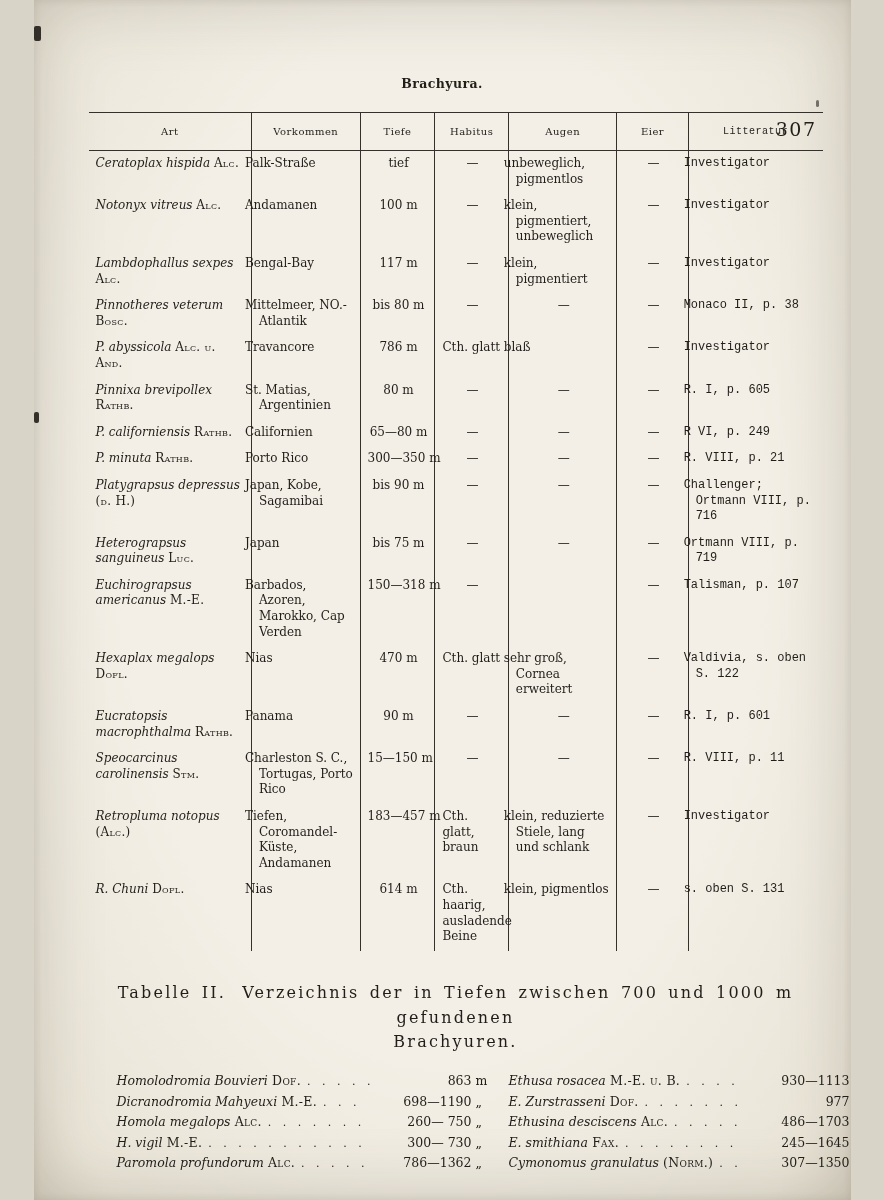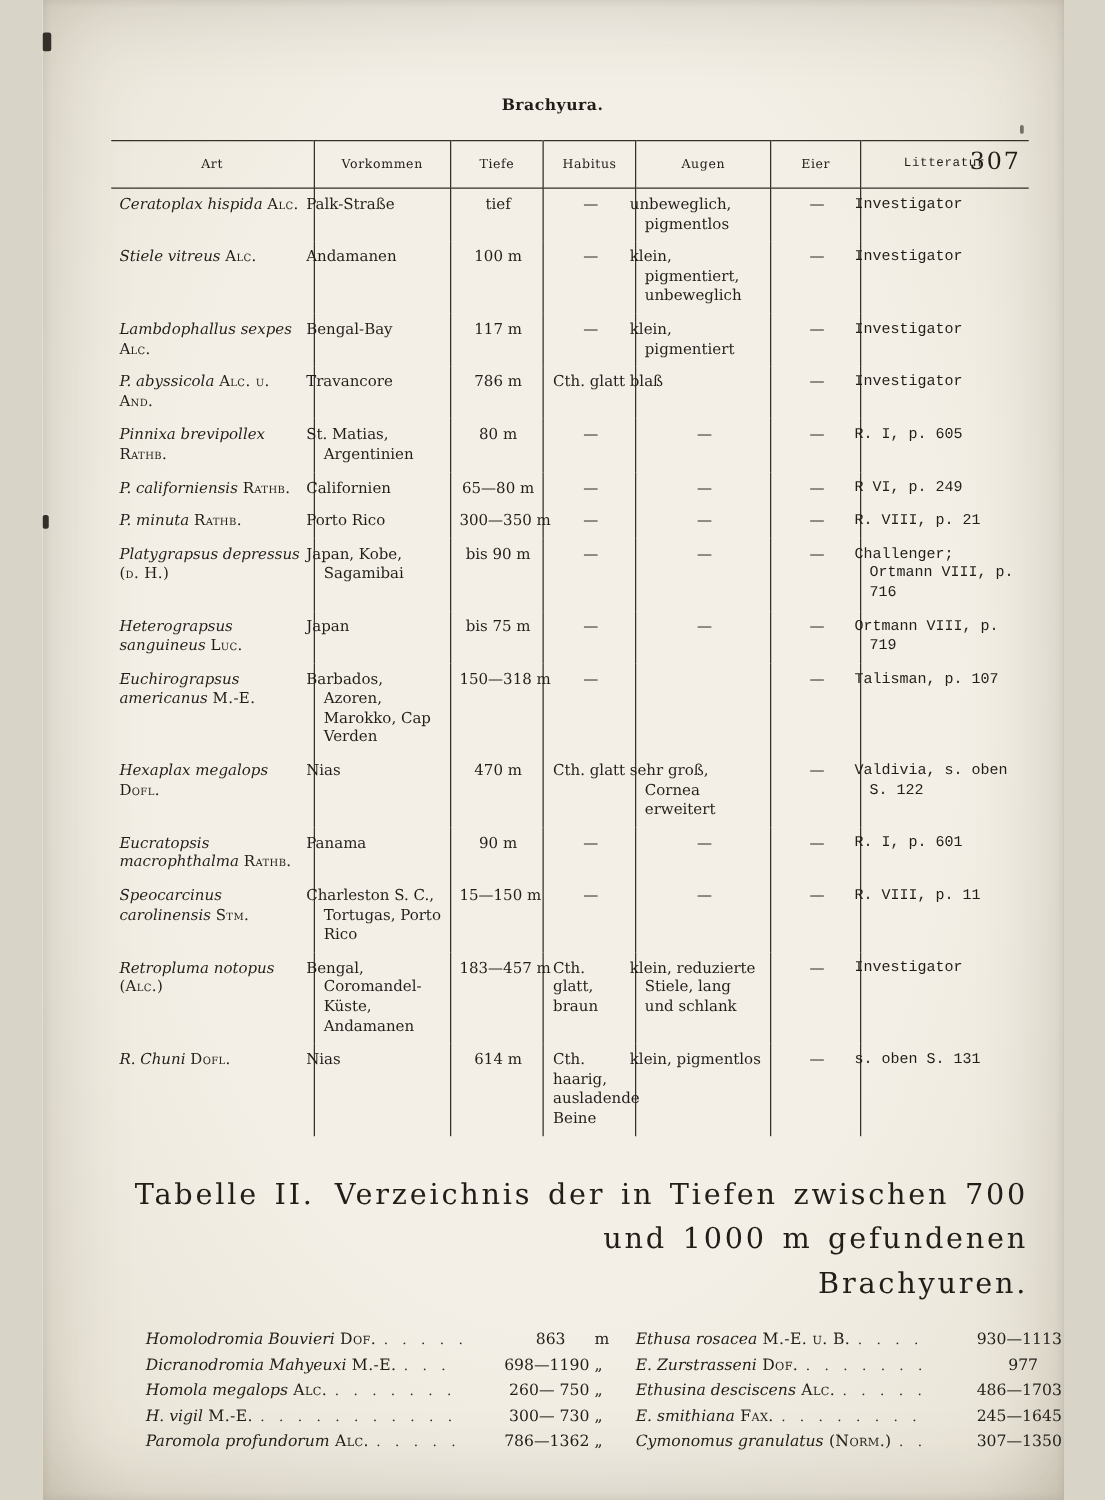--- a/index.html
+++ b/index.html
@@ -29,31 +29,31 @@
   table.species td{vertical-align:top;padding:5px 5px 6px 7px;}
   td.c-art{padding-left:6px;}
   td.c-vork{padding-left:22px;text-indent:-14px;}
   td.c-tiefe{text-align:center;white-space:nowrap;}
   td.c-aug,td.c-lit{padding-left:19px;text-indent:-12px;}
   td.ctr{text-align:center;text-indent:0;padding-left:4px;}
   .sp{font-style:italic;}
   .auth{font-variant:small-caps;letter-spacing:.3px;}
 
   
-  .t2-title{margin-top:30px;text-align:right;font-size:23px;letter-spacing:2.2px;word-spacing:3px;line-height:1.55;}
+  .t2-title{margin-top:30px;text-align:center;font-size:16px;letter-spacing:2.2px;word-spacing:3px;line-height:1.55;}
   .t2-gap{display:inline-block;width:16px;}
 
   
   .depth-lists{display:flex;margin-top:16px;padding-left:28px;gap:20px;}
   .depth-col{width:372px;}
   .depth-col.right{width:358px;}
   .list-row{display:flex;align-items:baseline;font-size:12.5px;line-height:19.5px;font-style:italic;white-space:nowrap;}
   .list-row .auth{font-style:normal;}
   .leader{flex:1;overflow:hidden;font-style:normal;letter-spacing:4px;font-size:11px;color:#2c2822;margin:0 3px 0 6px;}
-  .range{display:inline-block;min-width:62px;text-align:center;white-space:pre;font-style:normal;margin-left:35px;}
+  .range{display:inline-block;min-width:62px;text-align:right;white-space:pre;font-style:normal;margin-left:35px;}
   .unit{display:inline-block;width:13px;text-align:left;margin-left:4px;font-style:normal;}
 </style>
 </head>
 <body>
 
 <div class="page">
 
   <div class="scan-mark" style="top:26px;left:0;width:7px;height:15px;"></div>
   <div class="scan-mark" style="top:412px;left:0;width:5px;height:11px;"></div>
   <div class="scan-mark" style="top:100px;right:32px;width:3px;height:7px;opacity:.55;"></div>
@@ -88,36 +88,45 @@
           <tr>
             <td class="c-art"><span class="sp">Ceratoplax hispida</span> <span class="auth">Alc.</span></td>
             <td class="c-vork">Palk-Straße</td>
             <td class="c-tiefe">tief</td>
             <td class="c-hab ctr">—</td>
             <td class="c-aug">unbeweglich, pigmentlos</td>
             <td class="c-eier ctr">—</td>
             <td class="c-lit">Investigator</td>
           </tr>
           <tr>
-            <td class="c-art"><span class="sp">Stiele vitreus</span> <span class="auth">Alc.</span></td>
+            <td class="c-art"><span class="sp">Notonyx vitreus</span> <span class="auth">Alc.</span></td>
             <td class="c-vork">Andamanen</td>
             <td class="c-tiefe">100 m</td>
             <td class="c-hab ctr">—</td>
             <td class="c-aug">klein, pigmentiert, unbeweglich</td>
             <td class="c-eier ctr">—</td>
             <td class="c-lit">Investigator</td>
           </tr>
           <tr>
             <td class="c-art"><span class="sp">Lambdophallus sexpes</span> <span class="auth">Alc.</span></td>
             <td class="c-vork">Bengal-Bay</td>
             <td class="c-tiefe">117 m</td>
             <td class="c-hab ctr">—</td>
             <td class="c-aug">klein, pigmentiert</td>
             <td class="c-eier ctr">—</td>
             <td class="c-lit">Investigator</td>
+          </tr>
+          <tr>
+            <td class="c-art"><span class="sp">Pinnotheres veterum</span> <span class="auth">Bosc.</span></td>
+            <td class="c-vork">Mittelmeer, NO.-Atlantik</td>
+            <td class="c-tiefe">bis 80 m</td>
+            <td class="c-hab ctr">—</td>
+            <td class="c-aug ctr">—</td>
+            <td class="c-eier ctr">—</td>
+            <td class="c-lit">Monaco II, p. 38</td>
           </tr>
           <tr>
             <td class="c-art"><span class="sp">P. abyssicola</span> <span class="auth">Alc. u. And.</span></td>
             <td class="c-vork">Travancore</td>
             <td class="c-tiefe">786 m</td>
             <td class="c-hab">Cth. glatt</td>
             <td class="c-aug">blaß</td>
             <td class="c-eier ctr">—</td>
             <td class="c-lit">Investigator</td>
           </tr>
@@ -197,21 +206,21 @@
             <td class="c-art"><span class="sp">Speocarcinus carolinensis</span> <span class="auth">Stm.</span></td>
             <td class="c-vork">Charleston S. C., Tortugas, Porto Rico</td>
             <td class="c-tiefe">15—150 m</td>
             <td class="c-hab ctr">—</td>
             <td class="c-aug ctr">—</td>
             <td class="c-eier ctr">—</td>
             <td class="c-lit">R. VIII, p. 11</td>
           </tr>
           <tr>
             <td class="c-art"><span class="sp">Retropluma notopus</span> <span class="auth">(Alc.)</span></td>
-            <td class="c-vork">Bengal, Coromandel-Küste, Andamanen</td>
+            <td class="c-vork">Tiefen, Coromandel-Küste, Andamanen</td>
             <td class="c-tiefe">183—457 m</td>
             <td class="c-hab">Cth. glatt, braun</td>
             <td class="c-aug">klein, reduzierte Stiele, lang und schlank</td>
             <td class="c-eier ctr">—</td>
             <td class="c-lit">Investigator</td>
           </tr>
           <tr>
             <td class="c-art"><span class="sp">R. Chuni</span> <span class="auth">Dofl.</span></td>
             <td class="c-vork">Nias</td>
             <td class="c-tiefe">614 m</td>

